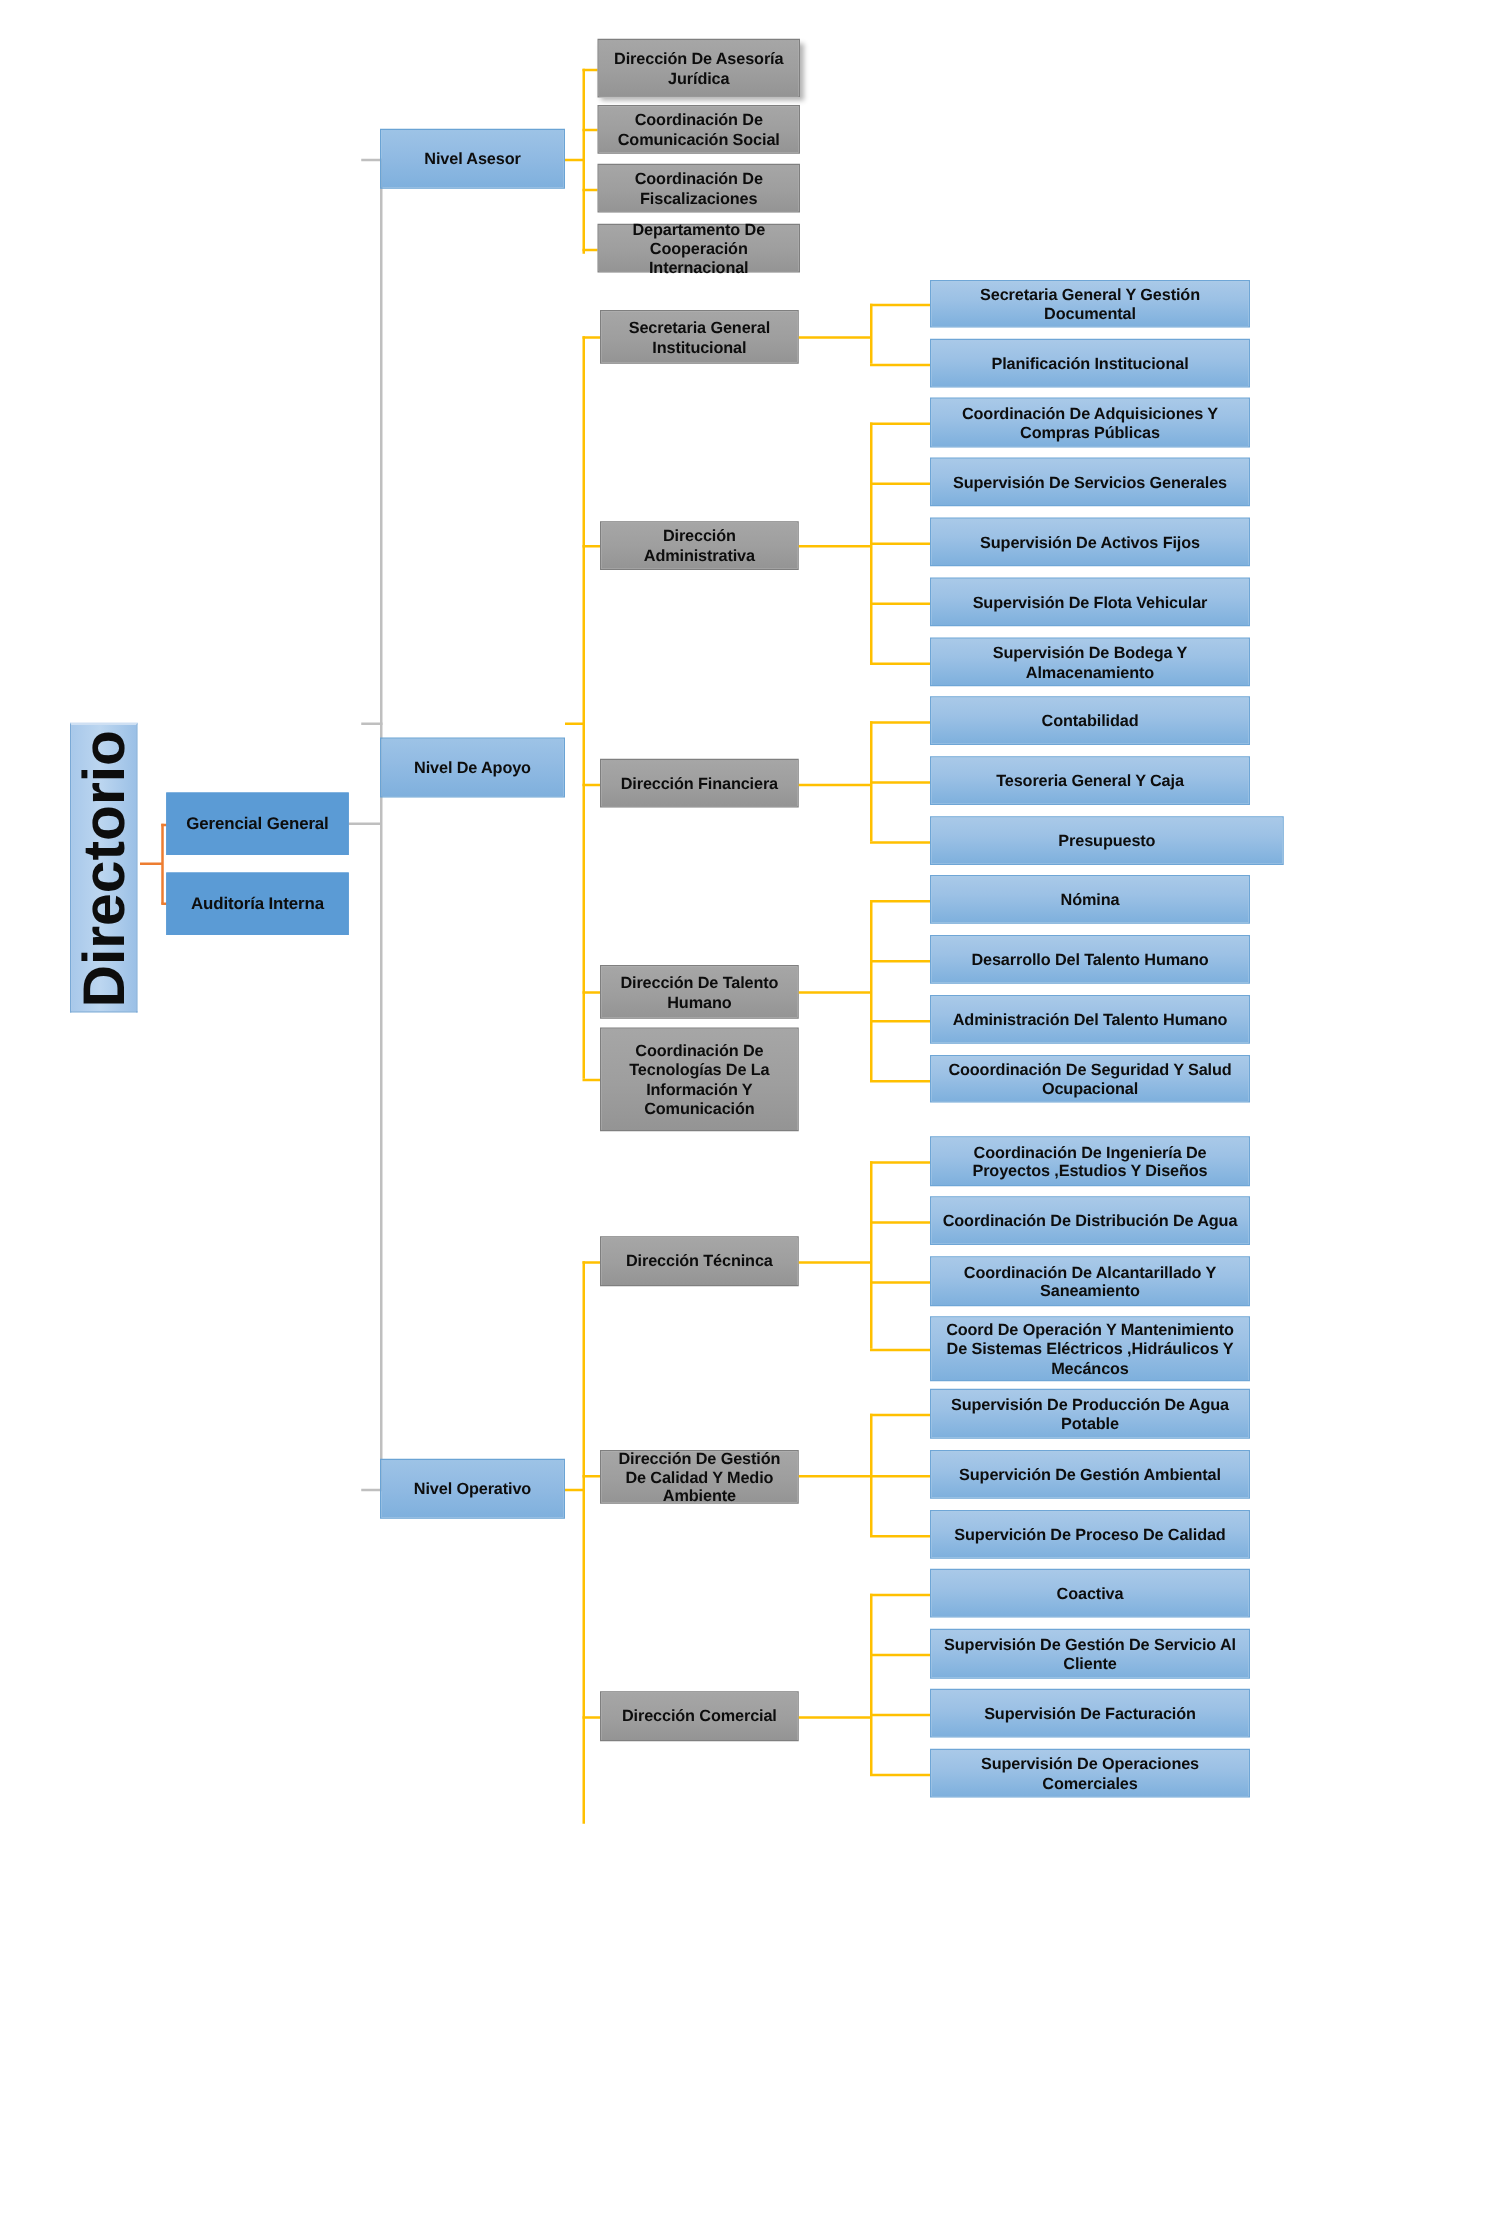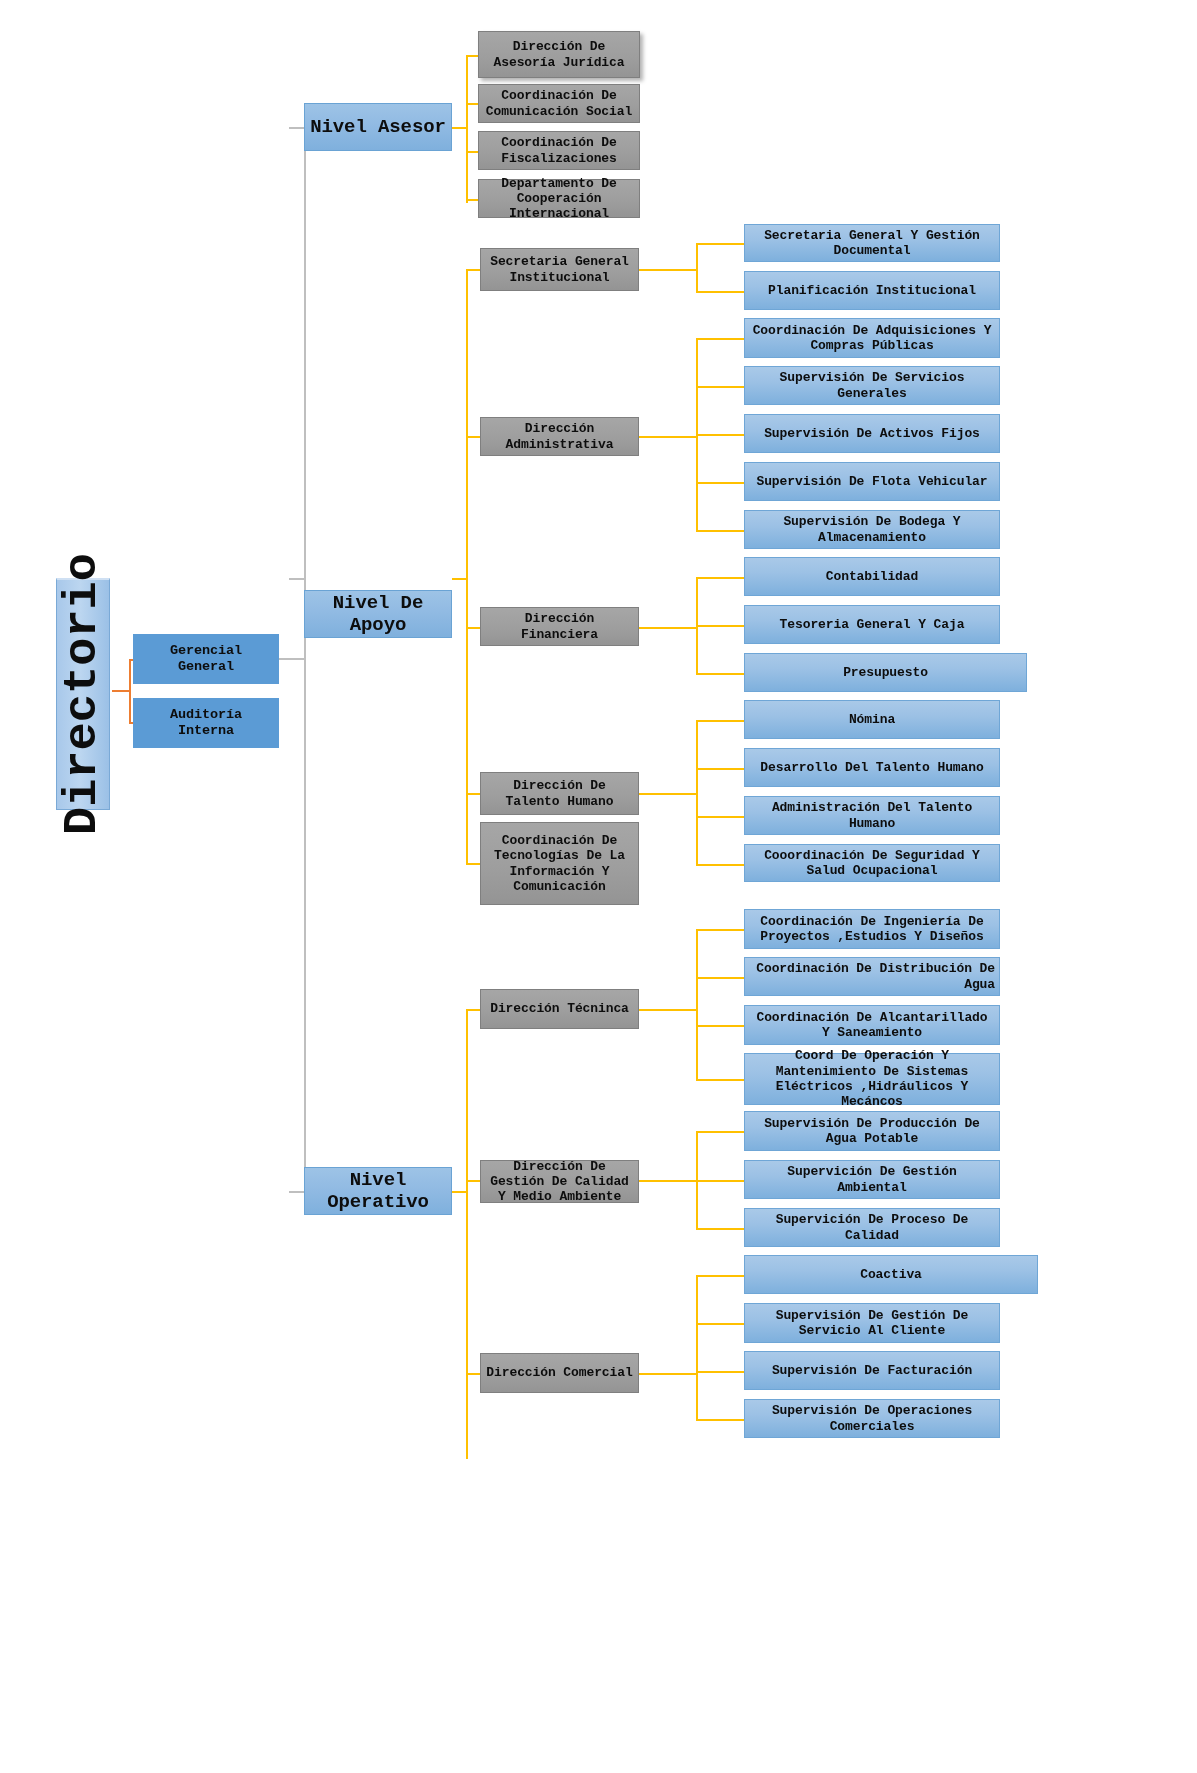--- a/index.html
+++ b/index.html
@@ -25,21 +25,20 @@
     box-sizing: border-box;
     display: flex;
     align-items: center;
     justify-content: center;
     text-align: center;
     font-weight: bold;
     color: #0d0d0d;
     line-height: 1.18;
     padding: 18px 4px;
     letter-spacing: -0.1px;
-    font-family: Liberation Mono, monospace;
   }
 
   
   .node.root {
     background: linear-gradient(to right, #a8c8ea 0%, #bcd6f0 45%, #9bc0e6 100%);
     border: 1px solid #7aa9d6;
     border-top: 2px solid #cfe0f3;
     font-size: 47px;
     font-weight: bold;
     letter-spacing: 0px;
@@ -48,21 +47,21 @@
     writing-mode: vertical-rl;
     transform: rotate(180deg);
     white-space: nowrap;
     color: #0d0d0d;
   }
 
   
   .node.blue {
     background: linear-gradient(to bottom, #9dc3e6 0%, #92bbe3 42%, #7fb0dd 100%);
     border: 1px solid #6aa3d4;
-    font-size: 19px;
+    font-size: 13px;
   }
   
   .node.blue-flat {
     background: #5b9bd5;
     border: 1px solid #5b9bd5;
     font-size: 13.5px;
   }
   
   .node.grey {
     background: linear-gradient(to bottom, #a6a6a6 0%, #9e9e9e 55%, #949494 100%);
@@ -290,21 +289,21 @@
   <div class="node leaf" style="left:744px; top:1208px; width:256px; height:39px;">
     <span>Supervición De Proceso De Calidad</span>
   </div>
 
   <div class="ln h yellow" style="left:639px; top:1373px; width:58px;"></div>
   <div class="ln v yellow" style="left:696px; top:1275px; height:145px;"></div>
   <div class="ln h yellow" style="left:696px; top:1275px; width:48px;"></div>
   <div class="ln h yellow" style="left:696px; top:1323px; width:48px;"></div>
   <div class="ln h yellow" style="left:696px; top:1371px; width:48px;"></div>
   <div class="ln h yellow" style="left:696px; top:1419px; width:48px;"></div>
-  <div class="node leaf" style="left:744px; top:1255px; width:294px; height:39px;">
+  <div class="node leaf" style="left:744px; top:1255px; width:256px; height:39px;">
     <span>Coactiva</span>
   </div>
   <div class="node leaf" style="left:744px; top:1303px; width:256px; height:40px;">
     <span>Supervisión  De Gestión De Servicio Al Cliente</span>
   </div>
   <div class="node leaf" style="left:744px; top:1351px; width:256px; height:39px;">
     <span>Supervisión De Facturación</span>
   </div>
   <div class="node leaf" style="left:744px; top:1399px; width:256px; height:39px;">
     <span>Supervisión De Operaciones Comerciales</span>

